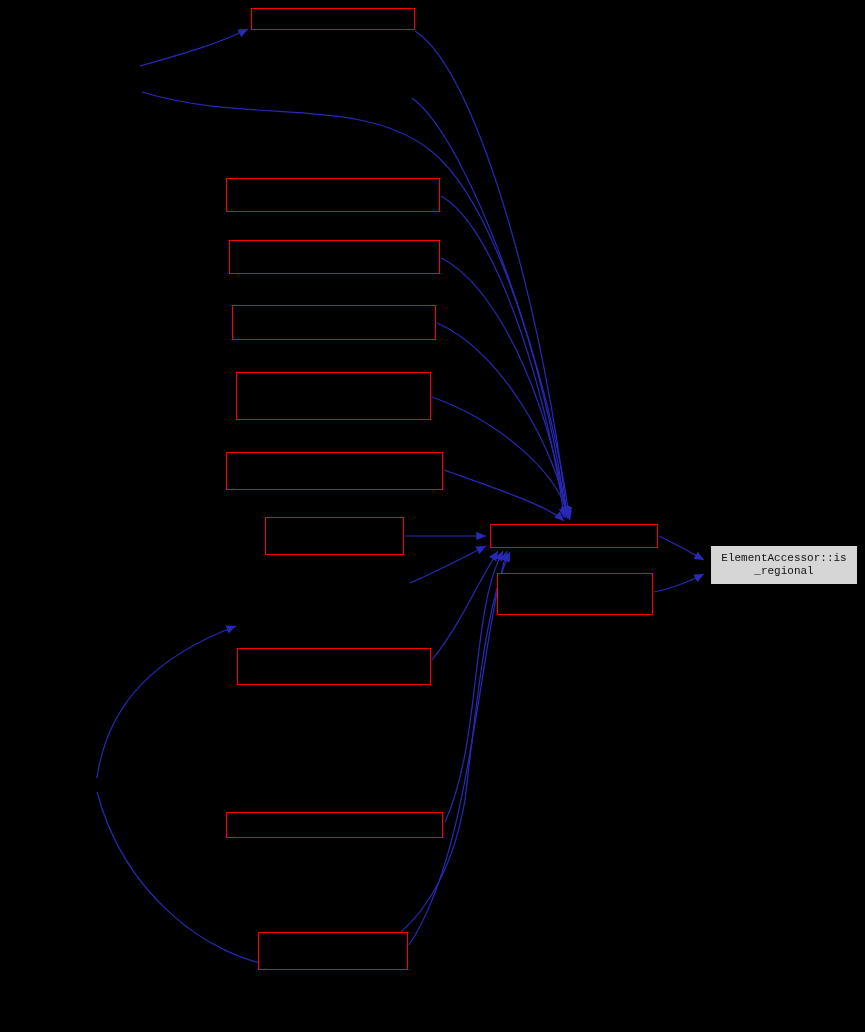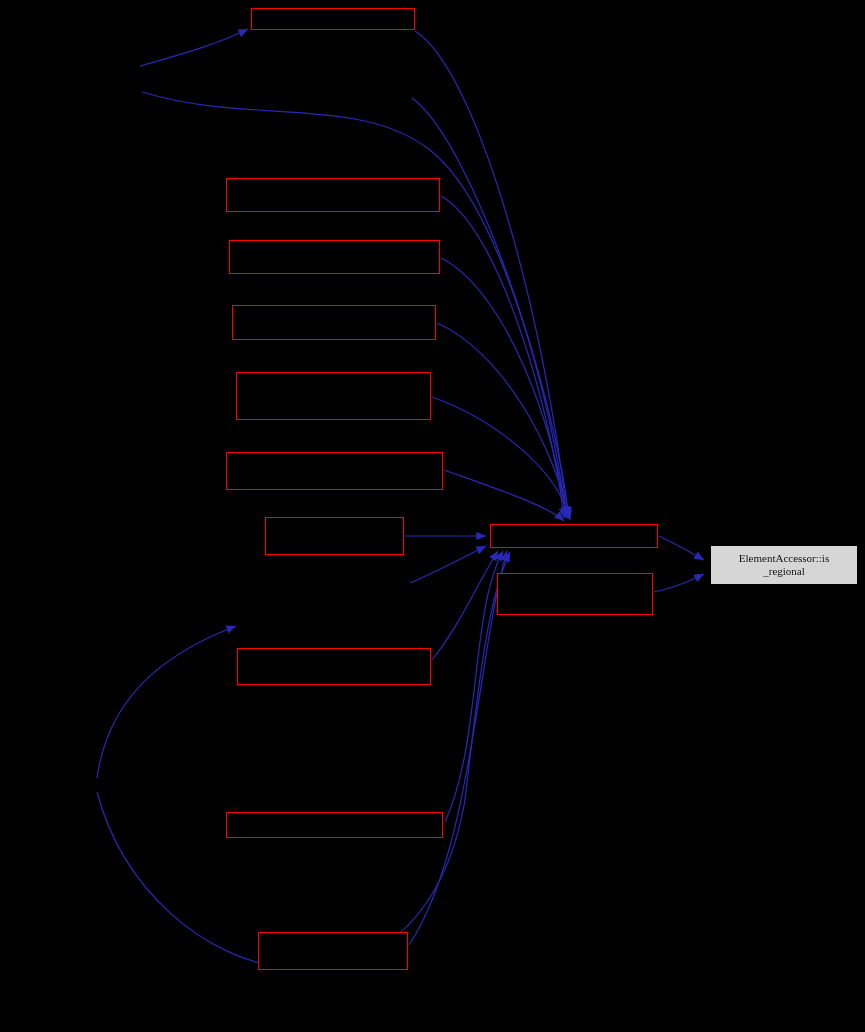--- a/index.html
+++ b/index.html
@@ -6,21 +6,21 @@
     margin: 0;
     padding: 0;
     background: var(--bg, #000000);
   }
   #canvas {
     position: relative;
     width: 865px;
     height: 999px;
     background: var(--bg, #000000);
     overflow: hidden;
-    font-family: Liberation Serif, serif;
+    font-family: Liberation Mono, monospace;
   }
   #edges {
     position: absolute;
     left: 0;
     top: 0;
     z-index: 1;
   }
   .edge {
     fill: none;
     stroke: var(--edge, #2929b8);

